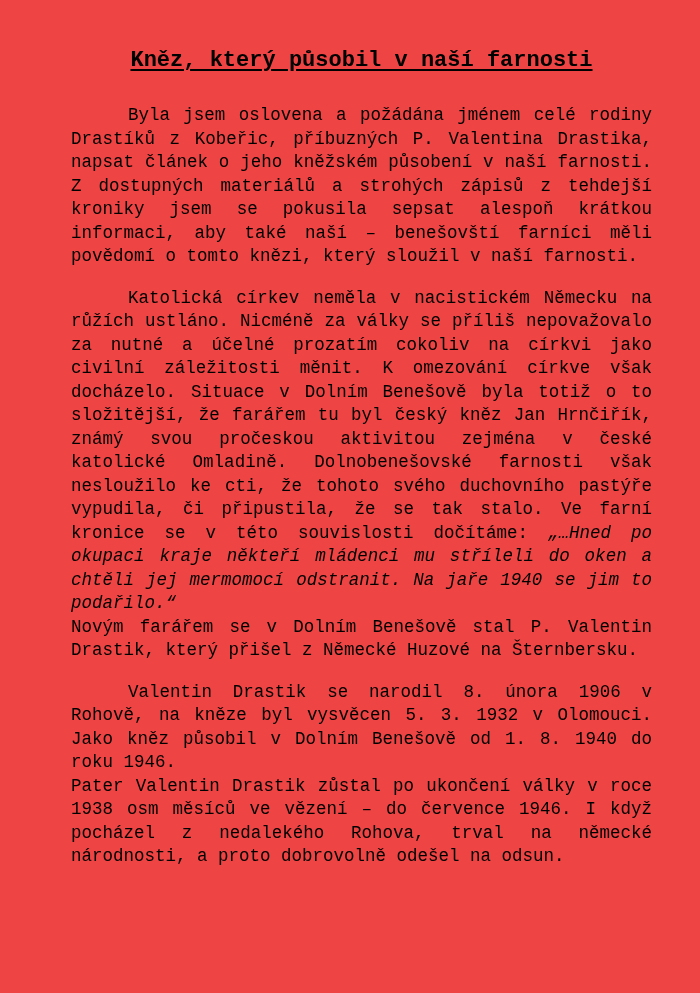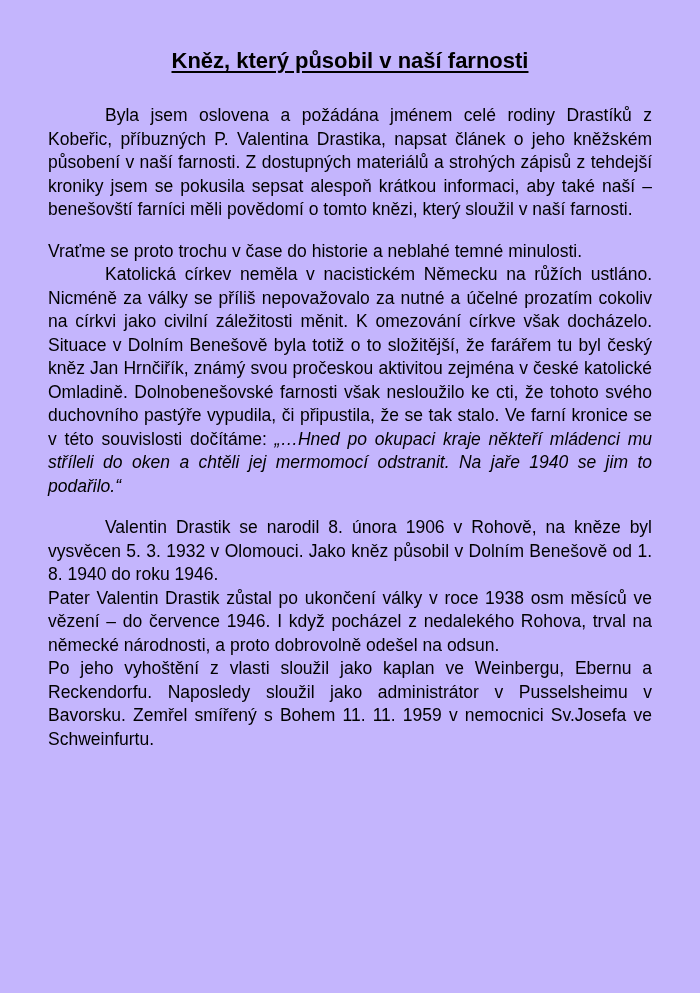--- a/index.html
+++ b/index.html
@@ -5,26 +5,26 @@
   html, body {
     margin: 0;
     padding: 0;
     background: #ffffff;
   }
   .page {
     position: relative;
     width: 700px;
     height: 993px;
     box-sizing: border-box;
-    background: #c4b5fd;
+    background: #ef4444;
     color: #000000;
-    font-family: Liberation Sans, sans-serif;
+    font-family: Liberation Mono, monospace;
     font-size: 17.5px;
     line-height: 23.5px;
-    padding: 46px 48px 0 48px;
+    padding: 46px 48px 0 71px;
     overflow: hidden;
   }
   .doc-title {
     margin: 0 0 28px 0;
     font-size: 22px;
     line-height: 30px;
     font-weight: bold;
     text-align: center;
     text-decoration: underline;
     text-underline-offset: 3px;
@@ -48,26 +48,25 @@
 
 <div class="page">
 
   <h1 class="doc-title">Kněz, který působil v naší farnosti</h1>
 
 
   <p class="para indent">Byla jsem oslovena a požádána jménem celé rodiny Drastíků z Kobeřic, příbuzných P. Valentina Drastika, napsat článek o jeho kněžském působení v naší farnosti. Z dostupných materiálů a strohých zápisů z tehdejší kroniky jsem se pokusila sepsat alespoň krátkou informaci, aby také naší – benešovští farníci měli povědomí o tomto knězi, který sloužil v naší farnosti.</p>
 
   <div class="blank-line"></div>
 
-  <p class="para">Vraťme se proto trochu v čase do historie a neblahé temné minulosti.</p>
 
   <p class="para indent"><span>Katolická církev neměla v nacistickém Německu na růžích ustláno. Nicméně za války se příliš nepovažovalo za nutné a účelné prozatím cokoliv na církvi jako civilní záležitosti měnit. K omezování církve však docházelo. Situace v Dolním Benešově byla totiž o to složitější, že farářem tu byl český kněz Jan Hrnčiřík, známý svou pročeskou aktivitou zejména v české katolické Omladině. Dolnobenešovské farnosti však nesloužilo ke cti, že tohoto svého duchovního pastýře vypudila, či připustila, že se tak stalo. Ve farní kronice se v této souvislosti dočítáme: </span><em class="quote-italic">„…Hned po okupaci kraje někteří mládenci mu stříleli do oken a chtěli jej mermomocí odstranit. Na jaře 1940 se jim to podařilo.“</em></p>
 
+  <p class="para">Novým farářem se v Dolním Benešově stal P. Valentin Drastik, který přišel z Německé Huzové na Šternbersku.</p>
 
   <div class="blank-line"></div>
 
   <p class="para indent">Valentin Drastik se narodil 8. února 1906 v Rohově, na kněze byl vysvěcen 5. 3. 1932 v Olomouci. Jako kněz působil v Dolním Benešově od 1. 8. 1940 do roku 1946.</p>
 
   <p class="para">Pater Valentin Drastik zůstal po ukončení války v roce 1938 osm měsíců ve vězení – do července 1946. I když pocházel z nedalekého Rohova, trval na německé národnosti, a proto dobrovolně odešel na odsun.</p>
 
-  <p class="para">Po jeho vyhoštění z vlasti sloužil jako kaplan ve Weinbergu, Ebernu a Reckendorfu. Naposledy sloužil jako administrátor v Pusselsheimu v Bavorsku. Zemřel smířený s Bohem 11. 11. 1959 v nemocnici Sv.Josefa ve Schweinfurtu.</p>
 
 </div>
 
 </body></html>

